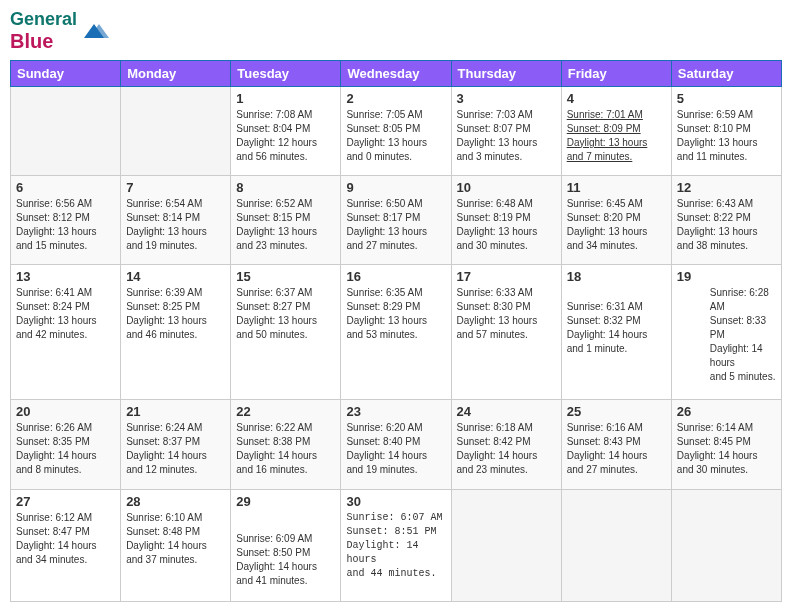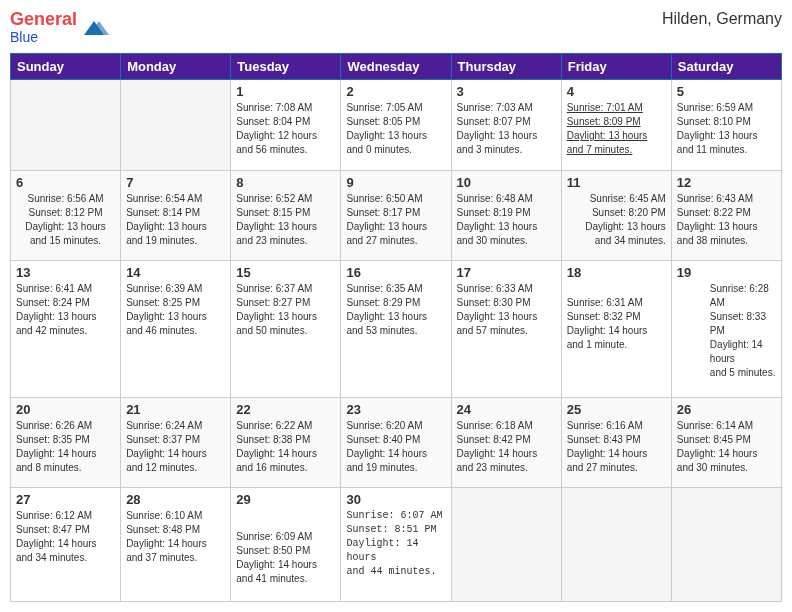--- a/index.html
+++ b/index.html
@@ -28,26 +28,26 @@
       align-items: center;
     }
     .logo-text {
       display: flex;
       flex-direction: column;
       line-height: 1.1;
     }
     .logo-general {
       font-size: 18px;
       font-weight: bold;
-      color: #ef4444;
+      color: #0f766e;
     }
     .logo-blue {
-      font-size: 14px;
-      font-weight: normal;
-      color: #1d4ed8;
+      font-size: 20px;
+      font-weight: bold;
+      color: #be185d;
     }
     .logo-icon {
       width: 30px;
       height: 30px;
       margin-left: 2px;
     }
     .title-block {
       text-align: right;
     }
     .title-month {
@@ -60,21 +60,21 @@
       color: #333;
     }
     .calendar {
       flex: 1;
       border: 1px solid #ccc;
       border-collapse: collapse;
       width: 100%;
       table-layout: fixed;
     }
     .calendar th {
-      background-color: #4c1d95;
+      background-color: #8b5cf6;
       color: #fff;
       text-align: left;
       padding: 5px 6px;
       font-size: 13px;
       border: 1px solid #1a6eb5;
     }
     .calendar td {
       border: 1px solid #ccc;
       vertical-align: top;
       padding: 4px 5px;
@@ -112,21 +112,20 @@
       <div class="logo-text">
         <span class="logo-general">General</span>
         <span class="logo-blue">Blue</span>
       </div>
       <svg class="logo-icon" viewBox="0 0 30 30">
         <polygon points="5,22 15,8 25,22" fill="#1a6eb5"></polygon>
         <polygon points="10,22 20,8 30,22" fill="#1a6eb5" opacity="0.6"></polygon>
       </svg>
     </div>
     <div class="title-block">
-      <div class="title-location">Hilden, Germany</div>
     </div>
   </div>
 
   <table class="calendar">
     <thead>
       <tr>
         <th>Sunday</th>
         <th>Monday</th>
         <th>Tuesday</th>
         <th>Wednesday</th>
@@ -171,21 +170,21 @@
             <div class="day-number">5</div>
             <div class="day-info" style="white-space: pre-line;">Sunrise: 6:59 AM
 Sunset: 8:10 PM
 Daylight: 13 hours
 and 11 minutes.</div>
           </td>
         </tr>
         <tr>
           <td>
             <div class="day-number">6</div>
-            <div class="day-info" style="white-space: pre-line; text-align: center;">Sunrise: 6:56 AM
+            <div class="day-info" style="white-space: pre-line;">Sunrise: 6:56 AM
 Sunset: 8:12 PM
 Daylight: 13 hours
 and 15 minutes.</div>
           </td>
           <td>
             <div class="day-number">7</div>
             <div class="day-info" style="white-space: pre-line;">Sunrise: 6:54 AM
 Sunset: 8:14 PM
 Daylight: 13 hours
 and 19 minutes.</div>
@@ -206,21 +205,21 @@
           </td>
           <td>
             <div class="day-number">10</div>
             <div class="day-info" style="white-space: pre-line;">Sunrise: 6:48 AM
 Sunset: 8:19 PM
 Daylight: 13 hours
 and 30 minutes.</div>
           </td>
           <td>
             <div class="day-number">11</div>
-            <div class="day-info" style="white-space: pre-line; text-align: right;">Sunrise: 6:45 AM
+            <div class="day-info" style="white-space: pre-line;">Sunrise: 6:45 AM
 Sunset: 8:20 PM
 Daylight: 13 hours
 and 34 minutes.</div>
           </td>
           <td>
             <div class="day-number">12</div>
             <div class="day-info" style="white-space: pre-line;">Sunrise: 6:43 AM
 Sunset: 8:22 PM
 Daylight: 13 hours
 and 38 minutes.</div>

